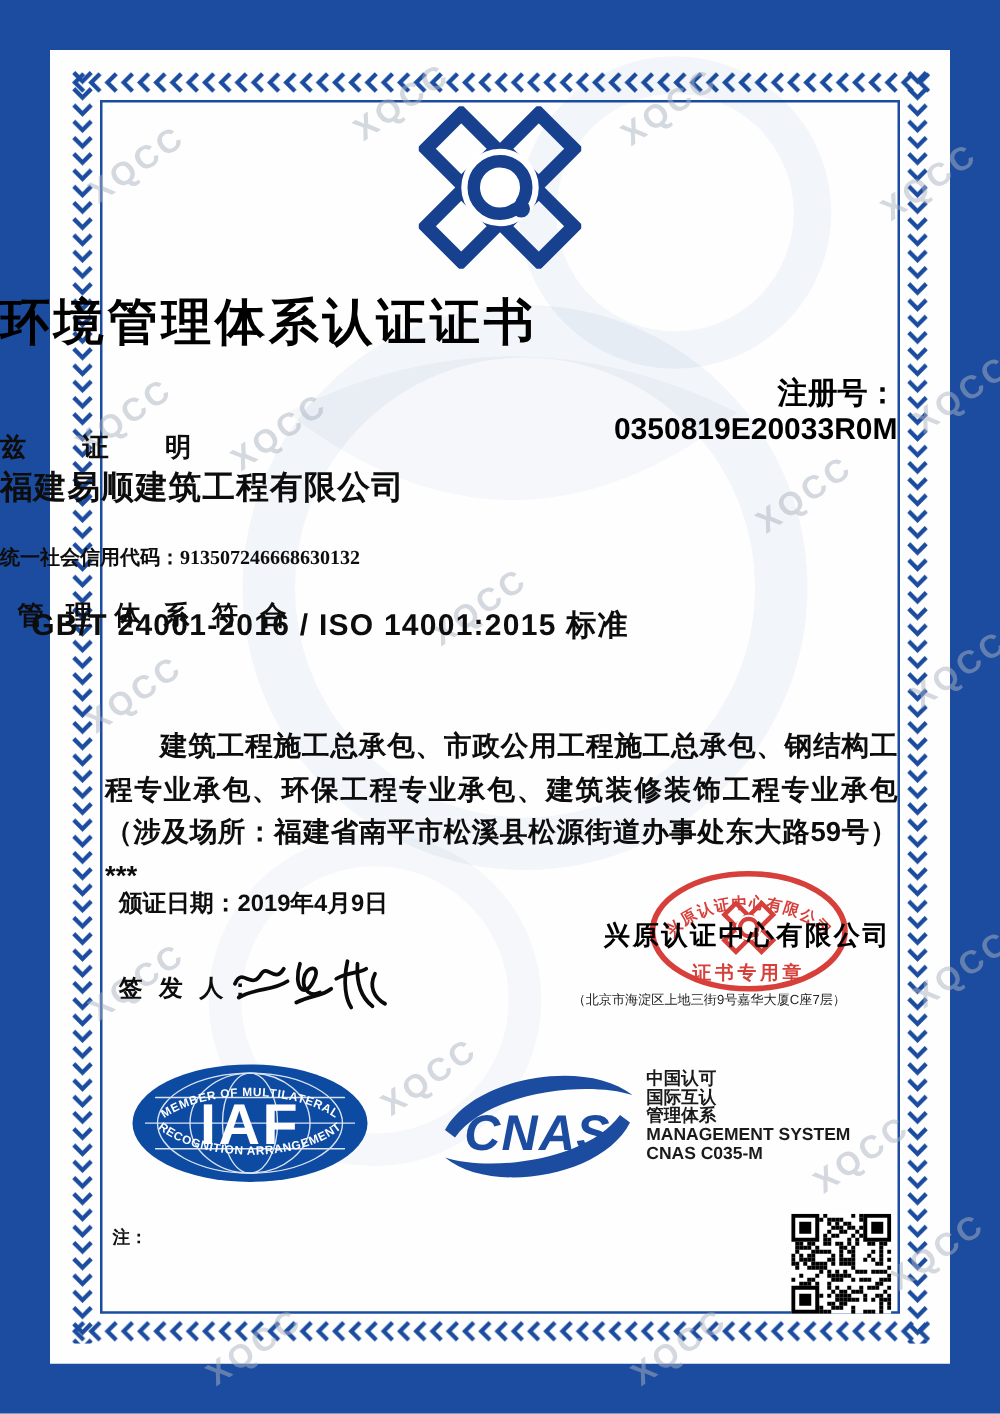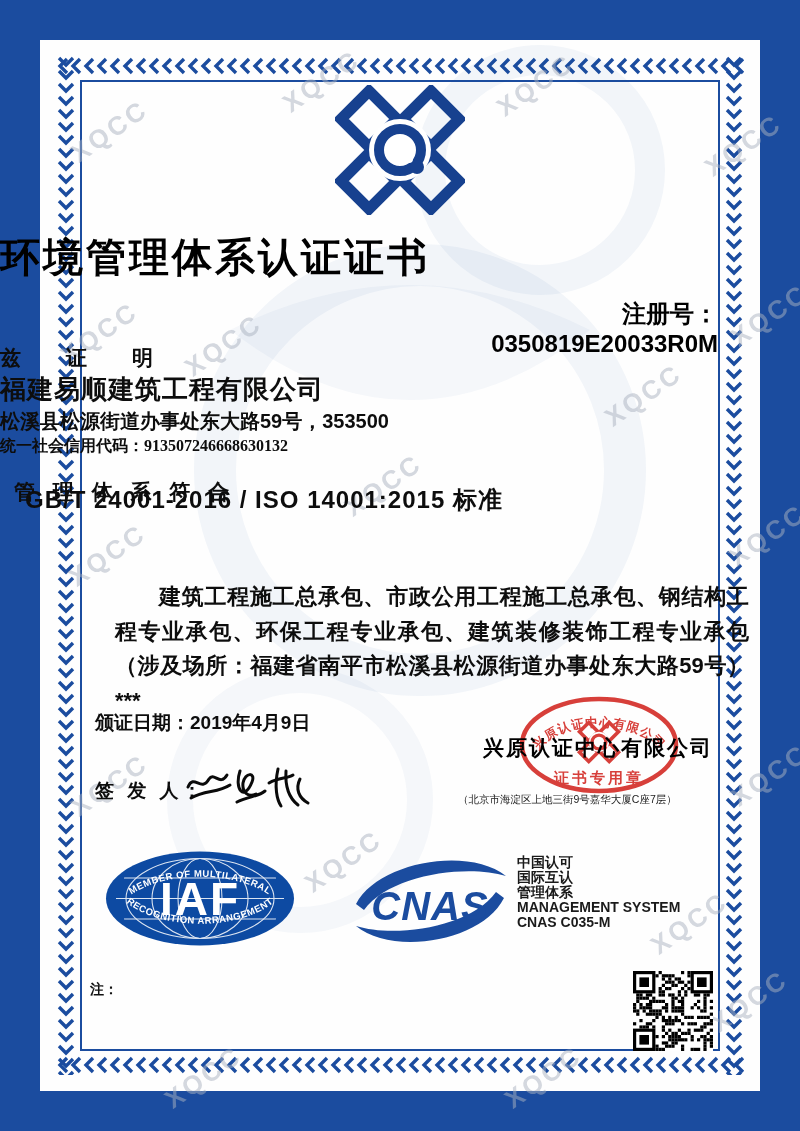--- a/index.html
+++ b/index.html
@@ -17,21 +17,21 @@
   #faint-emblems{position:absolute;inset:0;pointer-events:none;}
   .title{font-size:40px;font-weight:bold;letter-spacing:3px;color:#000;}
   .regline{font-size:24px;font-weight:bold;color:#000;}
   .hereby{font-size:21px;font-weight:bold;letter-spacing:12px;}
   .company{font-size:26px;font-weight:bold;letter-spacing:1px;}
   .addr{font-size:20px;font-weight:bold;}
   .credit{font-size:16px;font-weight:bold;font-family:Liberation Serif, serif;}
   .conform{font-size:21px;font-weight:bold;letter-spacing:6px;}
   .standard{font-size:24px;font-weight:bold;letter-spacing:1px;}
   .scopehead{font-size:22px;font-weight:bold;}
-  .scope{font-size:22px;font-weight:bold;line-height:1.57;text-align:justify;text-indent:2em;margin-left:31px;}
+  .scope{font-size:22px;font-weight:bold;line-height:1.57;text-align:justify;text-indent:2em;}
   .dateline{font-size:19px;font-weight:bold;}
   .signer{font-size:19px;font-weight:bold;letter-spacing:4px;}
   .issuer-name{font-size:21px;font-weight:bold;letter-spacing:2px;text-align:center;color:#000;}
   .issuer-addr{font-size:10.5px;text-align:left;color:#222;}
   .cnas-lines{font-size:14px;line-height:15px;color:#1a1a1a;font-weight:bold;white-space:pre-line;}
   .footnote{font-size:14px;font-weight:bold;line-height:27px;text-align:justify;color:#111;}
   sup.notemark{font-size:11px;vertical-align:super;}
 </style>
 </head>
 <body>
@@ -104,21 +104,20 @@
   </svg>
 
   <div class="abs ctr title" style="top:230px;">环境管理体系认证证书</div>
 
   <div class="abs regline" style="top:298px;left:440px;width:278px;text-align:right;">
     <span>注册号：</span><span>0350819E20033R0M</span>
   </div>
 
   <div class="abs ctr company cjk" style="top:372px;">福建易顺建筑工程有限公司</div>
   <div class="abs ctr hereby cjk" style="top:344px;">兹　证　明</div>
-  <div class="abs ctr addr cjk" style="top:408px;">松溪县松源街道办事处东大路59号，353500</div>
   <div class="abs ctr credit cjk" style="top:436px;">统一社会信用代码：913507246668630132</div>
   <div class="abs ctr conform cjk" style="top:478px;margin-left:14px;">管 理 体 系 符 合</div>
   <div class="abs ctr standard cjk" style="top:484px;margin-left:25px;">GB/T 24001-2016 / ISO 14001:2015 标准</div>
   <div class="abs scope cjk" style="top:580px;left:84px;width:634px;">建筑工程施工总承包、市政公用工程施工总承包、钢结构工程专业承包、环保工程专业承包、建筑装修装饰工程专业承包（涉及场所：福建省南平市松溪县松源街道办事处东大路59号）***</div>
 
   <div class="abs dateline cjk" style="top:710px;left:95px;text-align:right;">颁证日期：2019年4月9日</div>
   <div class="abs signer cjk" style="top:778px;left:95px;">签 发 人：</div>
 
   <svg class="abs" style="left:182px;top:760px;" width="134" height="50" viewBox="0 0 134 50">
     <g fill="none" stroke="#0a0a0a" stroke-width="3" stroke-linecap="round" stroke-linejoin="round">

